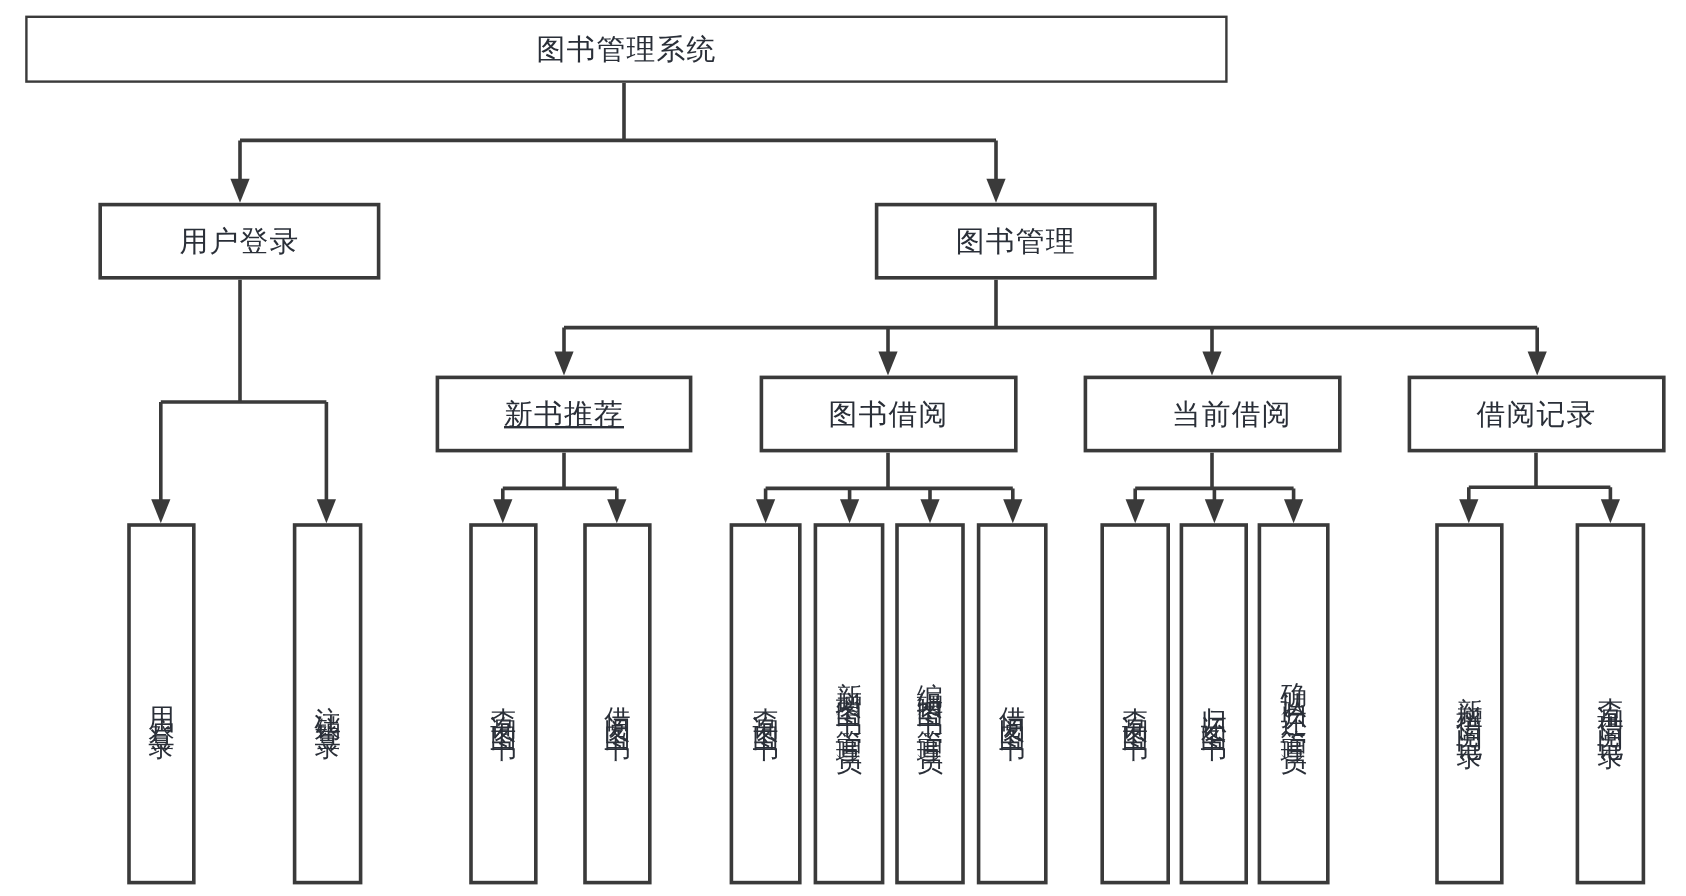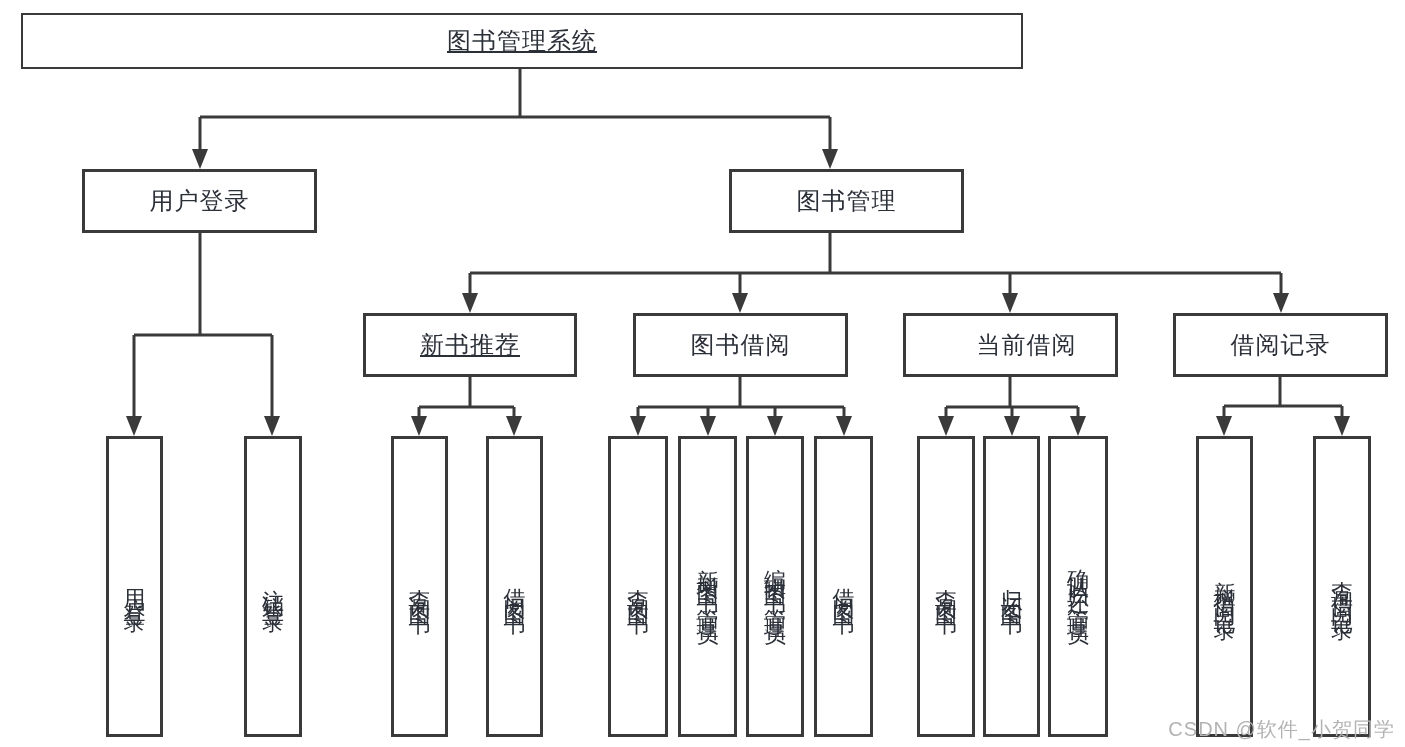--- a/index.html
+++ b/index.html
@@ -23,21 +23,21 @@
   .hbox{
     position:absolute;
     box-sizing:border-box;
     background:#fff;
     border:3px solid var(--line);
     display:flex;align-items:center;justify-content:center;
     font-size:24px;color:var(--text);
     letter-spacing:1px;
     white-space:nowrap;
   }
-  .hbox.root{border-width:2px;text-decoration:underline;}
+  .hbox.root{border-width:2px;}
   .vbox{
     position:absolute;
     top:436px;height:301px;
     box-sizing:border-box;
     background:#fff;
     border:3px solid var(--line);
     display:flex;align-items:center;justify-content:center;
   }
   .vbox span{
     writing-mode:vertical-lr;
@@ -159,15 +159,14 @@
     <span>确认归还（管理员）</span>
   </div>
 
   <div class="vbox" style="left:1196px;width:57px;">
     <span>新增借阅记录</span>
   </div>
   <div class="vbox" style="left:1313px;width:58px;">
     <span>查询借阅记录</span>
   </div>
 
-  <div class="watermark">CSDN @软件_小贺同学</div>
 
 </div>
 
 </body></html>

